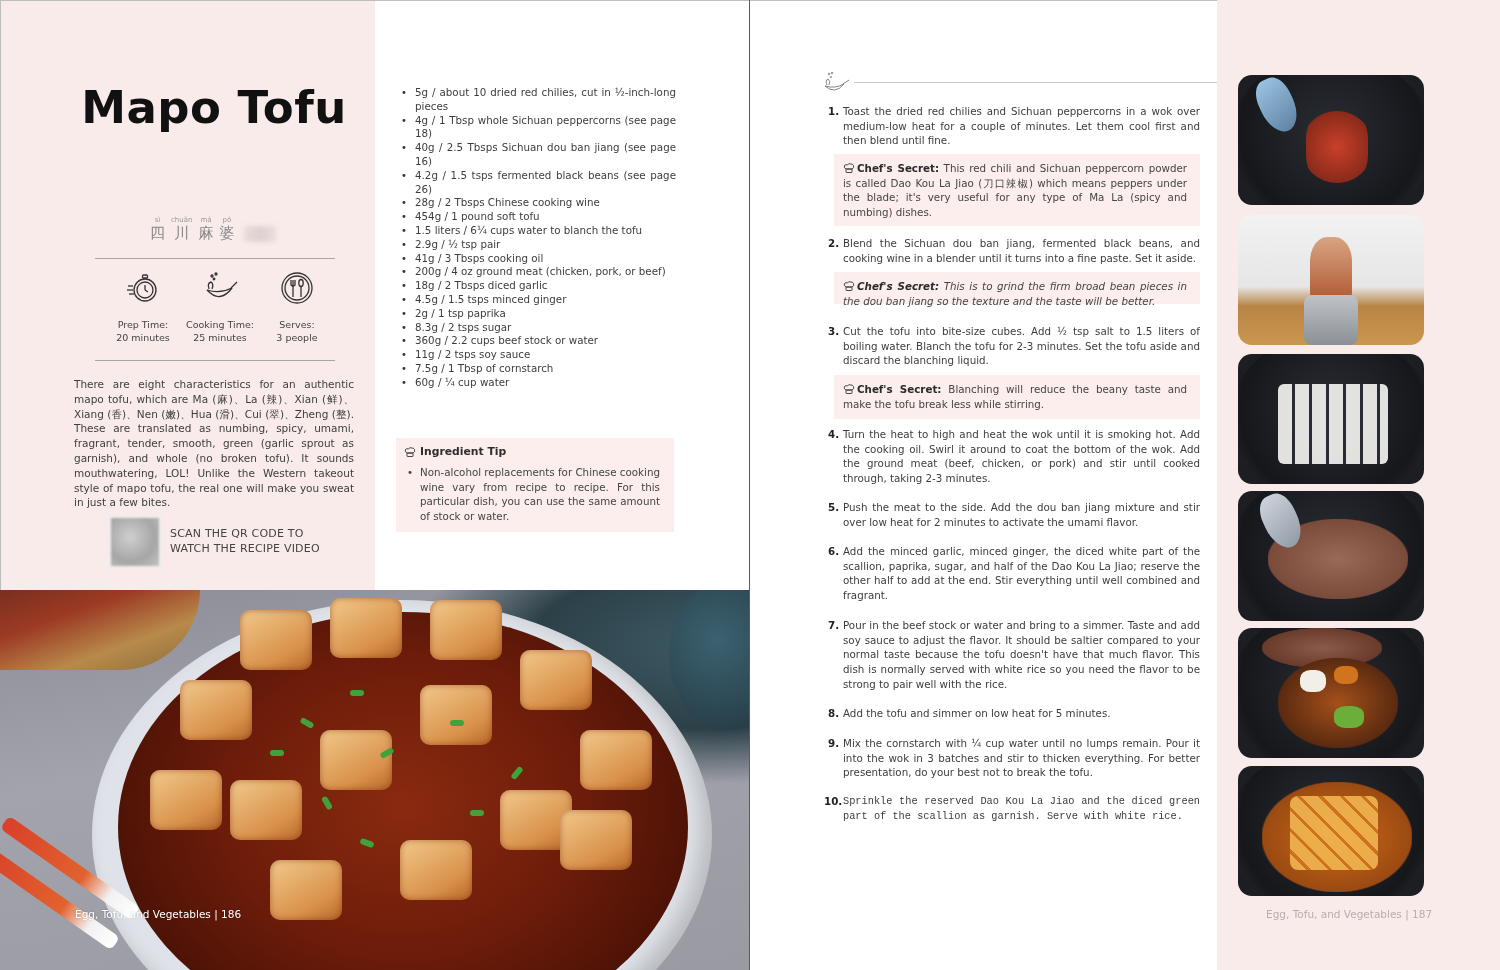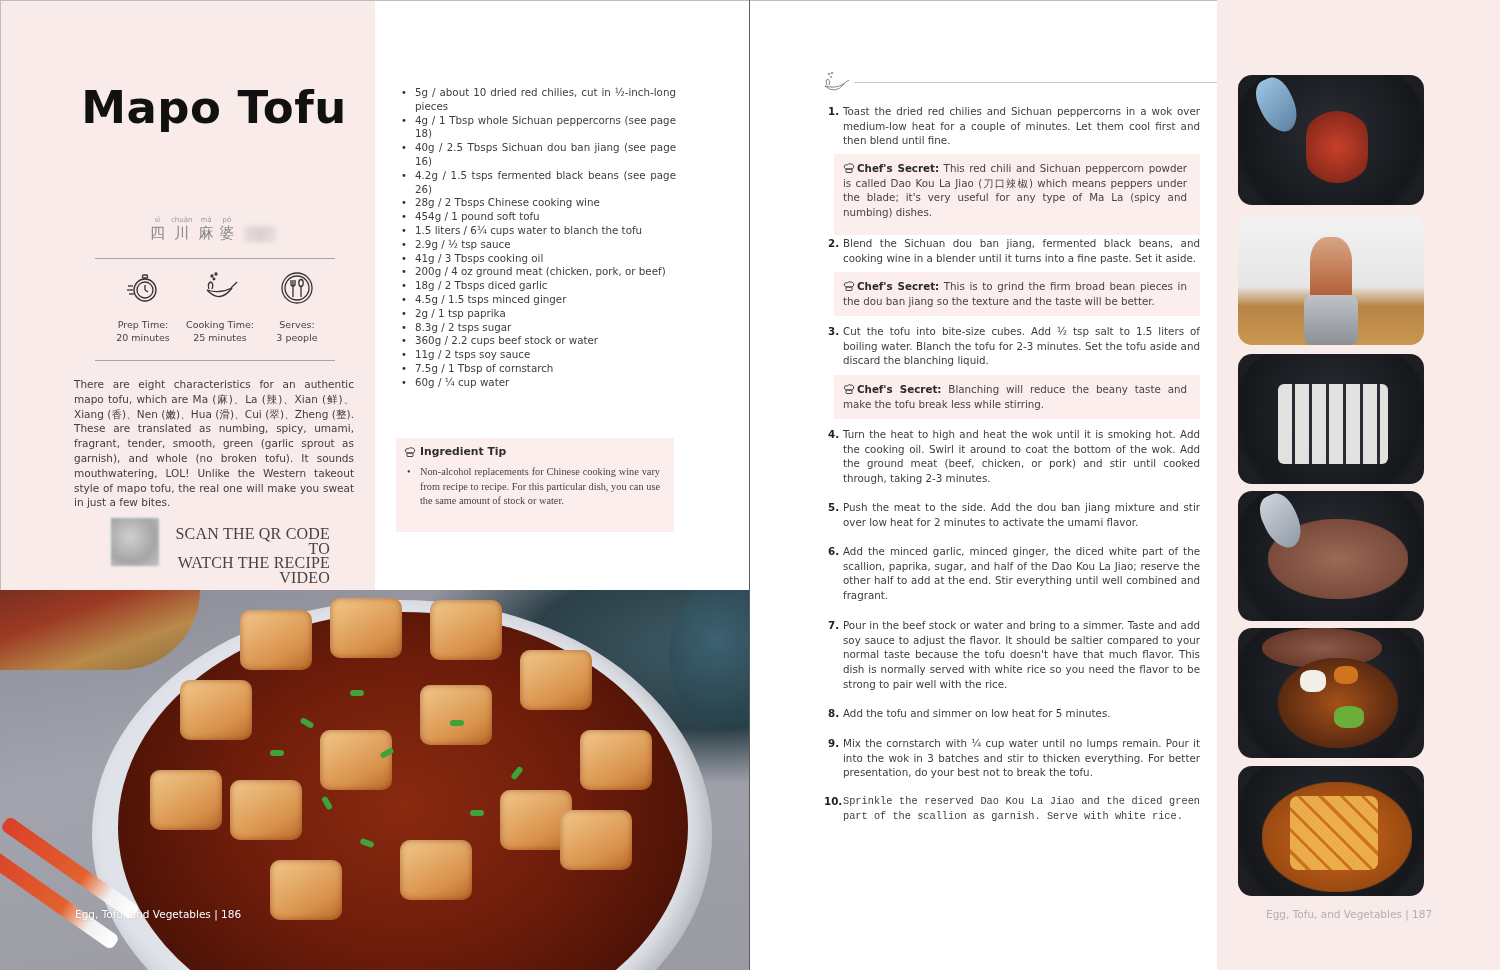--- a/index.html
+++ b/index.html
@@ -26,31 +26,31 @@
   .hr.bottom { top: 360px; }
 
   .meta-row { position: absolute; left: 105px; top: 270px; width: 230px; display: flex; justify-content: space-between; }
   .meta-item { display: flex; flex-direction: column; align-items: center; width: 76px; }
   .meta-icon { width: 36px; height: 36px; margin-bottom: 12px; }
   .meta-label { font-size: 9.5px; color: #444; line-height: 13px; text-align: center; }
 
   .intro { position: absolute; left: 74px; top: 377px; width: 280px; font-size: 10.5px; line-height: 14.8px; color: #3e3e3e; text-align: justify; }
 
   .qr { position: absolute; left: 109px; top: 516px; width: 52px; height: 52px; background: radial-gradient(circle at 40% 40%, #cfcfcf, #a6a6a6 60%, #c3c3c3); filter: blur(1.2px); border: 2px solid #efefef; }
-  .qr-text { position: absolute; left: 170px; top: 527px; width: 160px; text-align: right; font-size: 16px; line-height: 14.5px; color: #444; letter-spacing: 0.2px; font-family: Liberation Serif, serif; }
+  .qr-text { position: absolute; left: 170px; top: 527px; width: 160px; text-align: left; font-size: 11px; line-height: 14.5px; color: #444; letter-spacing: 0.2px; }
 
   .ingredients { position: absolute; left: 400px; top: 86px; width: 276px; list-style: none; }
   .ingredients li { position: relative; padding-left: 15px; font-size: 10.3px; line-height: 13.8px; color: #3c3c3c; text-align: justify; }
   .ingredients li::before { content: "•"; position: absolute; left: 1px; top: 0; font-size: 10px; color: #333; }
 
   .tip-box { position: absolute; left: 396px; top: 438px; width: 278px; height: 94px; background: #fbeeed; padding: 7px 14px 8px 8px; }
   .tip-title { display: flex; align-items: center; gap: 4px; font-size: 10.8px; font-weight: bold; color: #2e2e2e; margin-bottom: 7px; }
   .chef-hat { width: 12px; height: 12px; display: inline-block; }
   .tip-list { list-style: none; }
-  .tip-list li { position: relative; padding-left: 16px; font-size: 10.3px; line-height: 14.6px; color: #444; text-align: justify; font-family: Liberation Serif, serif; }
+  .tip-list li { position: relative; padding-left: 16px; font-size: 10.3px; line-height: 14.6px; color: #444; text-align: justify; }
   .tip-list li::before { content: "•"; position: absolute; left: 3px; top: 0; }
 
   
   .hero { position: absolute; left: 0; top: 590px; width: 749px; height: 380px; overflow: hidden;
     background: radial-gradient(ellipse at 95% 15%, #3e5a64 0%, #2c4048 18%, transparent 30%),
                 linear-gradient(170deg, #8b8c96 0%, #a3a3ad 40%, #9a9aa3 100%); }
   .hero .basket { position: absolute; left: -30px; top: -10px; width: 230px; height: 90px; background: linear-gradient(160deg, #6a2a1e, #9c3a24 40%, #b88a4a 70%, #8a6c3c); border-radius: 0 0 80px 0; }
   .hero .bowl { position: absolute; left: 92px; top: 10px; width: 620px; height: 470px; border-radius: 50%; background: #dfe2e8; box-shadow: inset -10px -8px 20px rgba(0,0,0,.18); }
   .hero .sauce { position: absolute; left: 118px; top: 22px; width: 570px; height: 430px; border-radius: 50%;
     background: radial-gradient(ellipse at 50% 45%, #8a2a10 0%, #6c1c0a 45%, #4a1206 75%, #5c1a0a 100%); }
@@ -173,21 +173,21 @@
   </div>
 
   <ul class="ingredients">
     <li>5g / about 10 dried red chilies, cut in ½-inch-long pieces</li>
     <li>4g / 1 Tbsp whole Sichuan peppercorns (see page 18)</li>
     <li>40g / 2.5 Tbsps Sichuan dou ban jiang (see page 16)</li>
     <li>4.2g / 1.5 tsps fermented black beans (see page 26)</li>
     <li>28g / 2 Tbsps Chinese cooking wine</li>
     <li>454g / 1 pound soft tofu</li>
     <li>1.5 liters / 6¼ cups water to blanch the tofu</li>
-    <li>2.9g / ½ tsp sauce</li>
+    <li>2.9g / ½ tsp pair</li>
     <li>41g / 3 Tbsps cooking oil</li>
     <li>200g / 4 oz ground meat (chicken, pork, or beef)</li>
     <li>18g / 2 Tbsps diced garlic</li>
     <li>4.5g / 1.5 tsps minced ginger</li>
     <li>2g / 1 tsp paprika</li>
     <li>8.3g / 2 tsps sugar</li>
     <li>360g / 2.2 cups beef stock or water</li>
     <li>11g / 2 tsps soy sauce</li>
     <li>7.5g / 1 Tbsp of cornstarch</li>
     <li>60g / ¼ cup water</li>
@@ -252,32 +252,32 @@
     <circle cx="7" cy="3" r="0.8"></circle>
       <circle cx="10" cy="2" r="0.8"></circle>
       <circle cx="9" cy="6" r="0.6"></circle>
   </svg>
   <div class="steps-rule"></div>
 
   <div class="step" style="top:104px;">
     <span class="num">1.</span>
     <span class="txt">Toast the dried red chilies and Sichuan peppercorns in a wok over medium-low heat for a couple of minutes. Let them cool first and then blend until fine.</span>
   </div>
-  <div class="secret" style="top:154px;height:81px;">
+  <div class="secret" style="top:154px;height:72px;">
     <svg class="chef-hat" viewBox="0 0 12 12" fill="none" stroke="#333" stroke-width="0.9">
         <path d="M3 7 Q0.5 6 1.5 3.5 Q3 2 4.5 3 Q5.5 0.8 7.5 2 Q9.5 1.5 10.5 3.5 Q11.5 6 9 7 Z"></path>
         <rect x="3" y="7" width="6" height="3.5" rx="0.5"></rect>
       </svg><span class="label">Chef's Secret:</span><span> This red chili and Sichuan peppercorn powder is called Dao Kou La Jiao (刀口辣椒) which means peppers under the blade; it's very useful for any type of Ma La (spicy and numbing) dishes.</span>
   </div>
 
   <div class="step" style="top:236px;">
     <span class="num">2.</span>
     <span class="txt">Blend the Sichuan dou ban jiang, fermented black beans, and cooking wine in a blender until it turns into a fine paste. Set it aside.</span>
   </div>
-  <div class="secret" style="top:272px;height:44px;">
+  <div class="secret" style="top:272px;height:32px;font-style:italic;">
     <svg class="chef-hat" viewBox="0 0 12 12" fill="none" stroke="#333" stroke-width="0.9">
         <path d="M3 7 Q0.5 6 1.5 3.5 Q3 2 4.5 3 Q5.5 0.8 7.5 2 Q9.5 1.5 10.5 3.5 Q11.5 6 9 7 Z"></path>
         <rect x="3" y="7" width="6" height="3.5" rx="0.5"></rect>
       </svg><span class="label">Chef's Secret:</span><span> This is to grind the firm broad bean pieces in the dou ban jiang so the texture and the taste will be better.</span>
   </div>
 
   <div class="step" style="top:324px;">
     <span class="num">3.</span>
     <span class="txt">Cut the tofu into bite-size cubes. Add ½ tsp salt to 1.5 liters of boiling water. Blanch the tofu for 2-3 minutes. Set the tofu aside and discard the blanching liquid.</span>
   </div>

